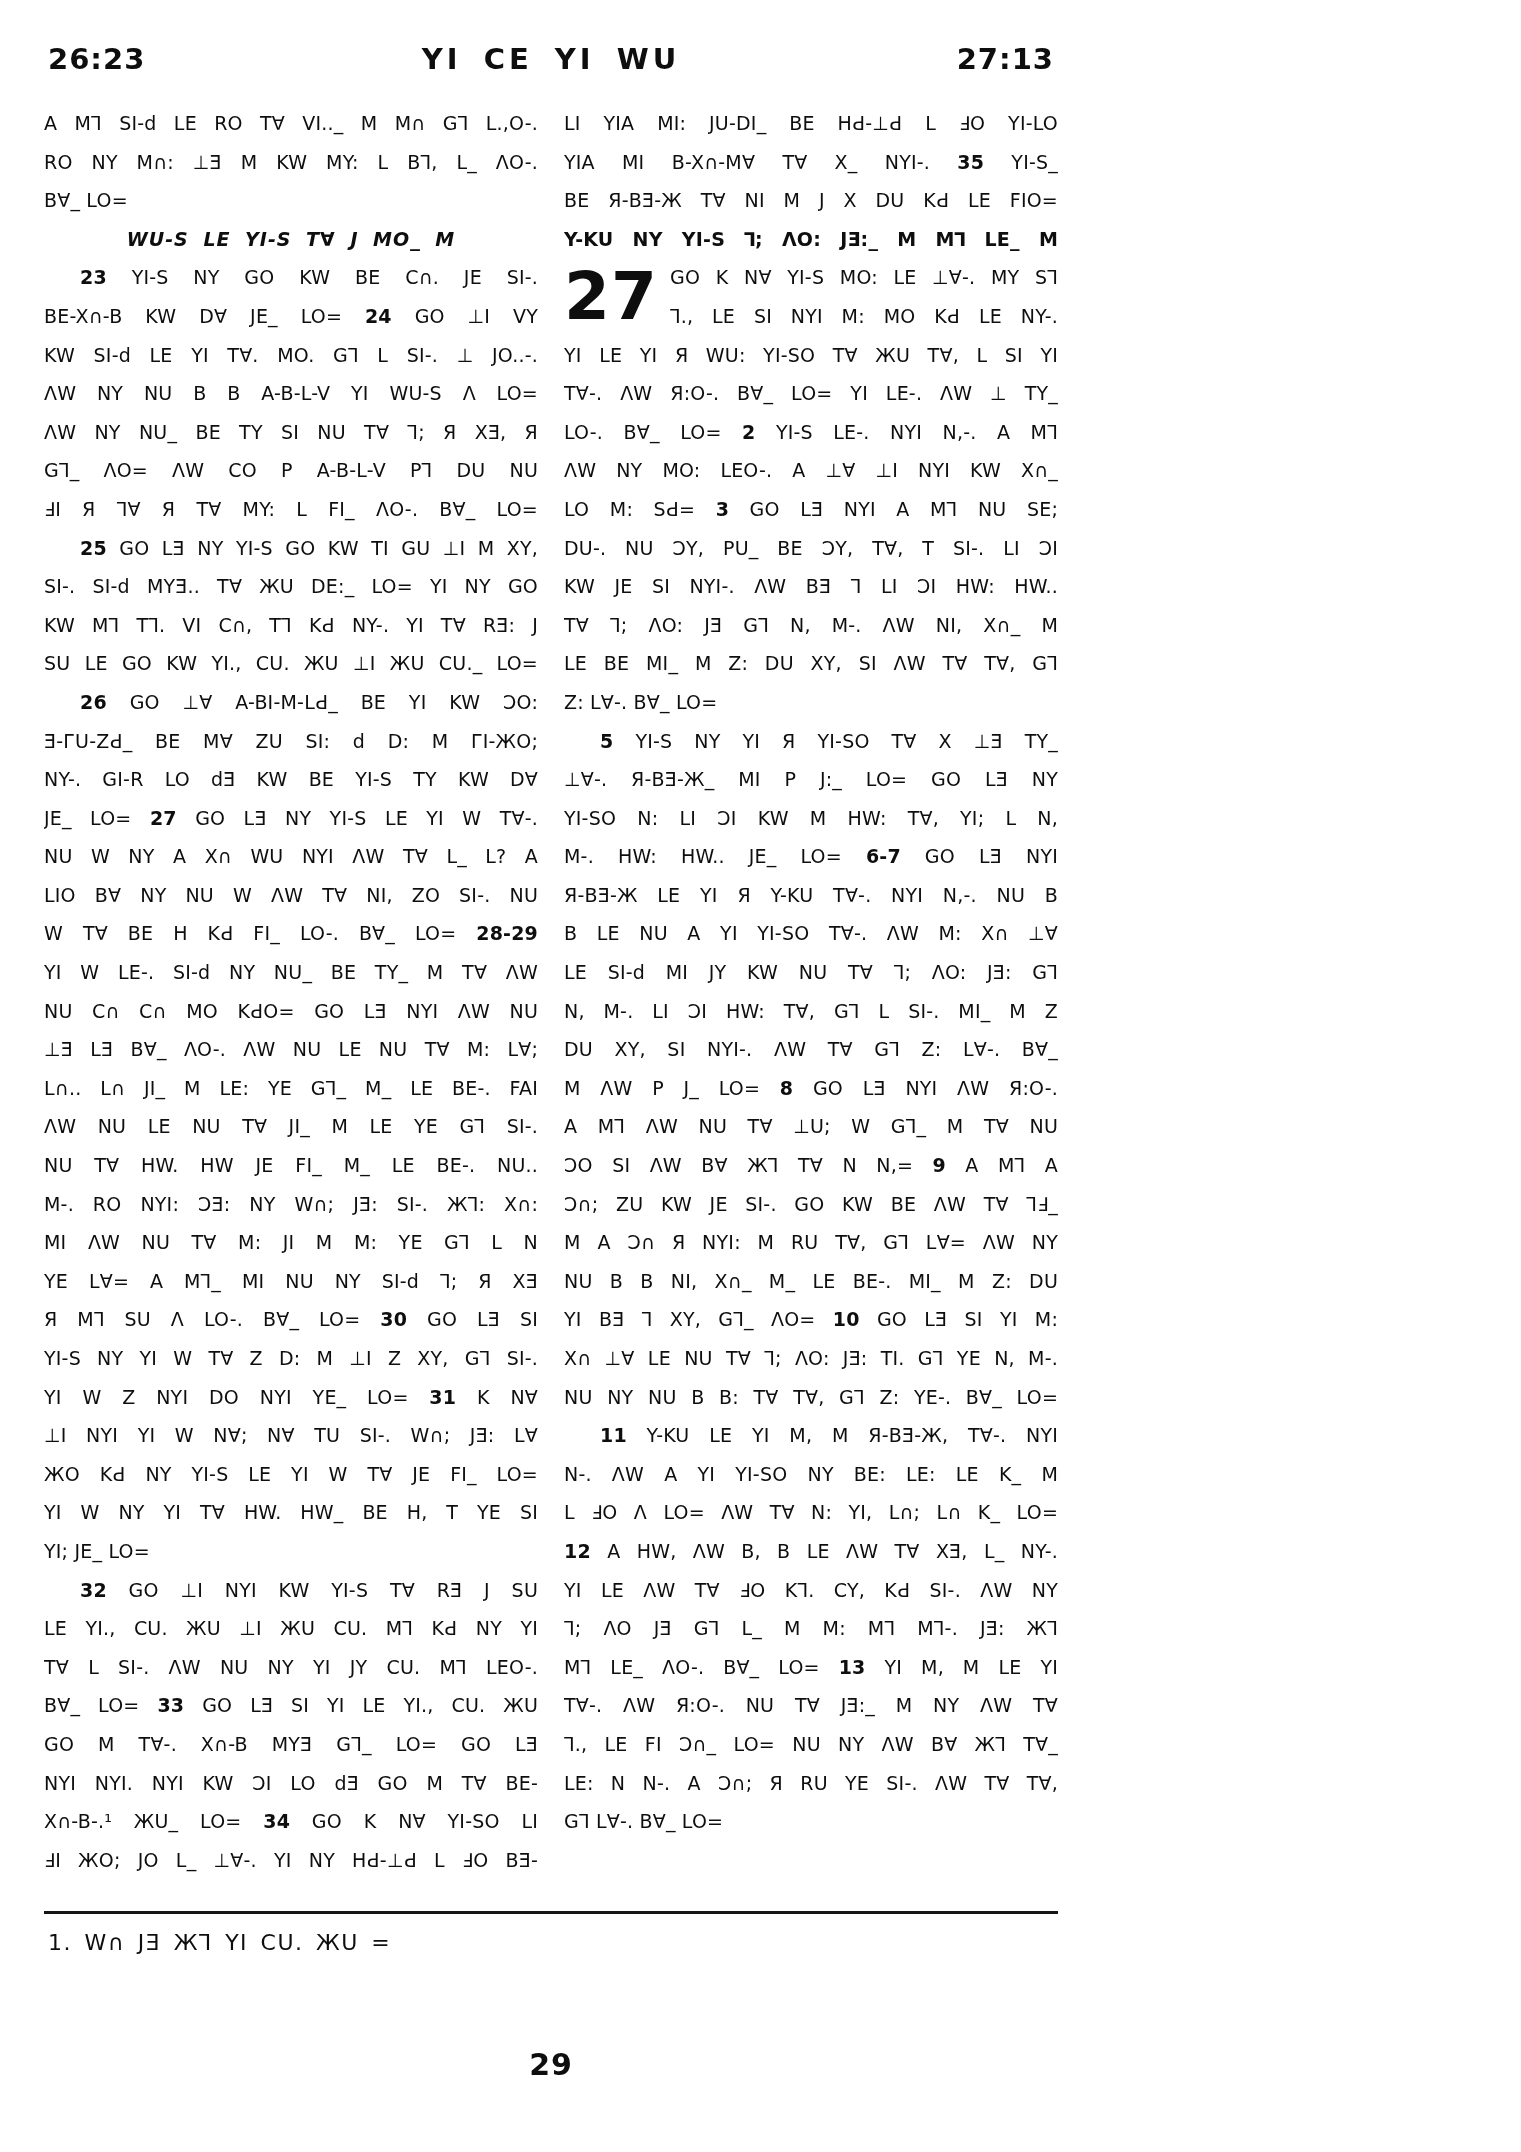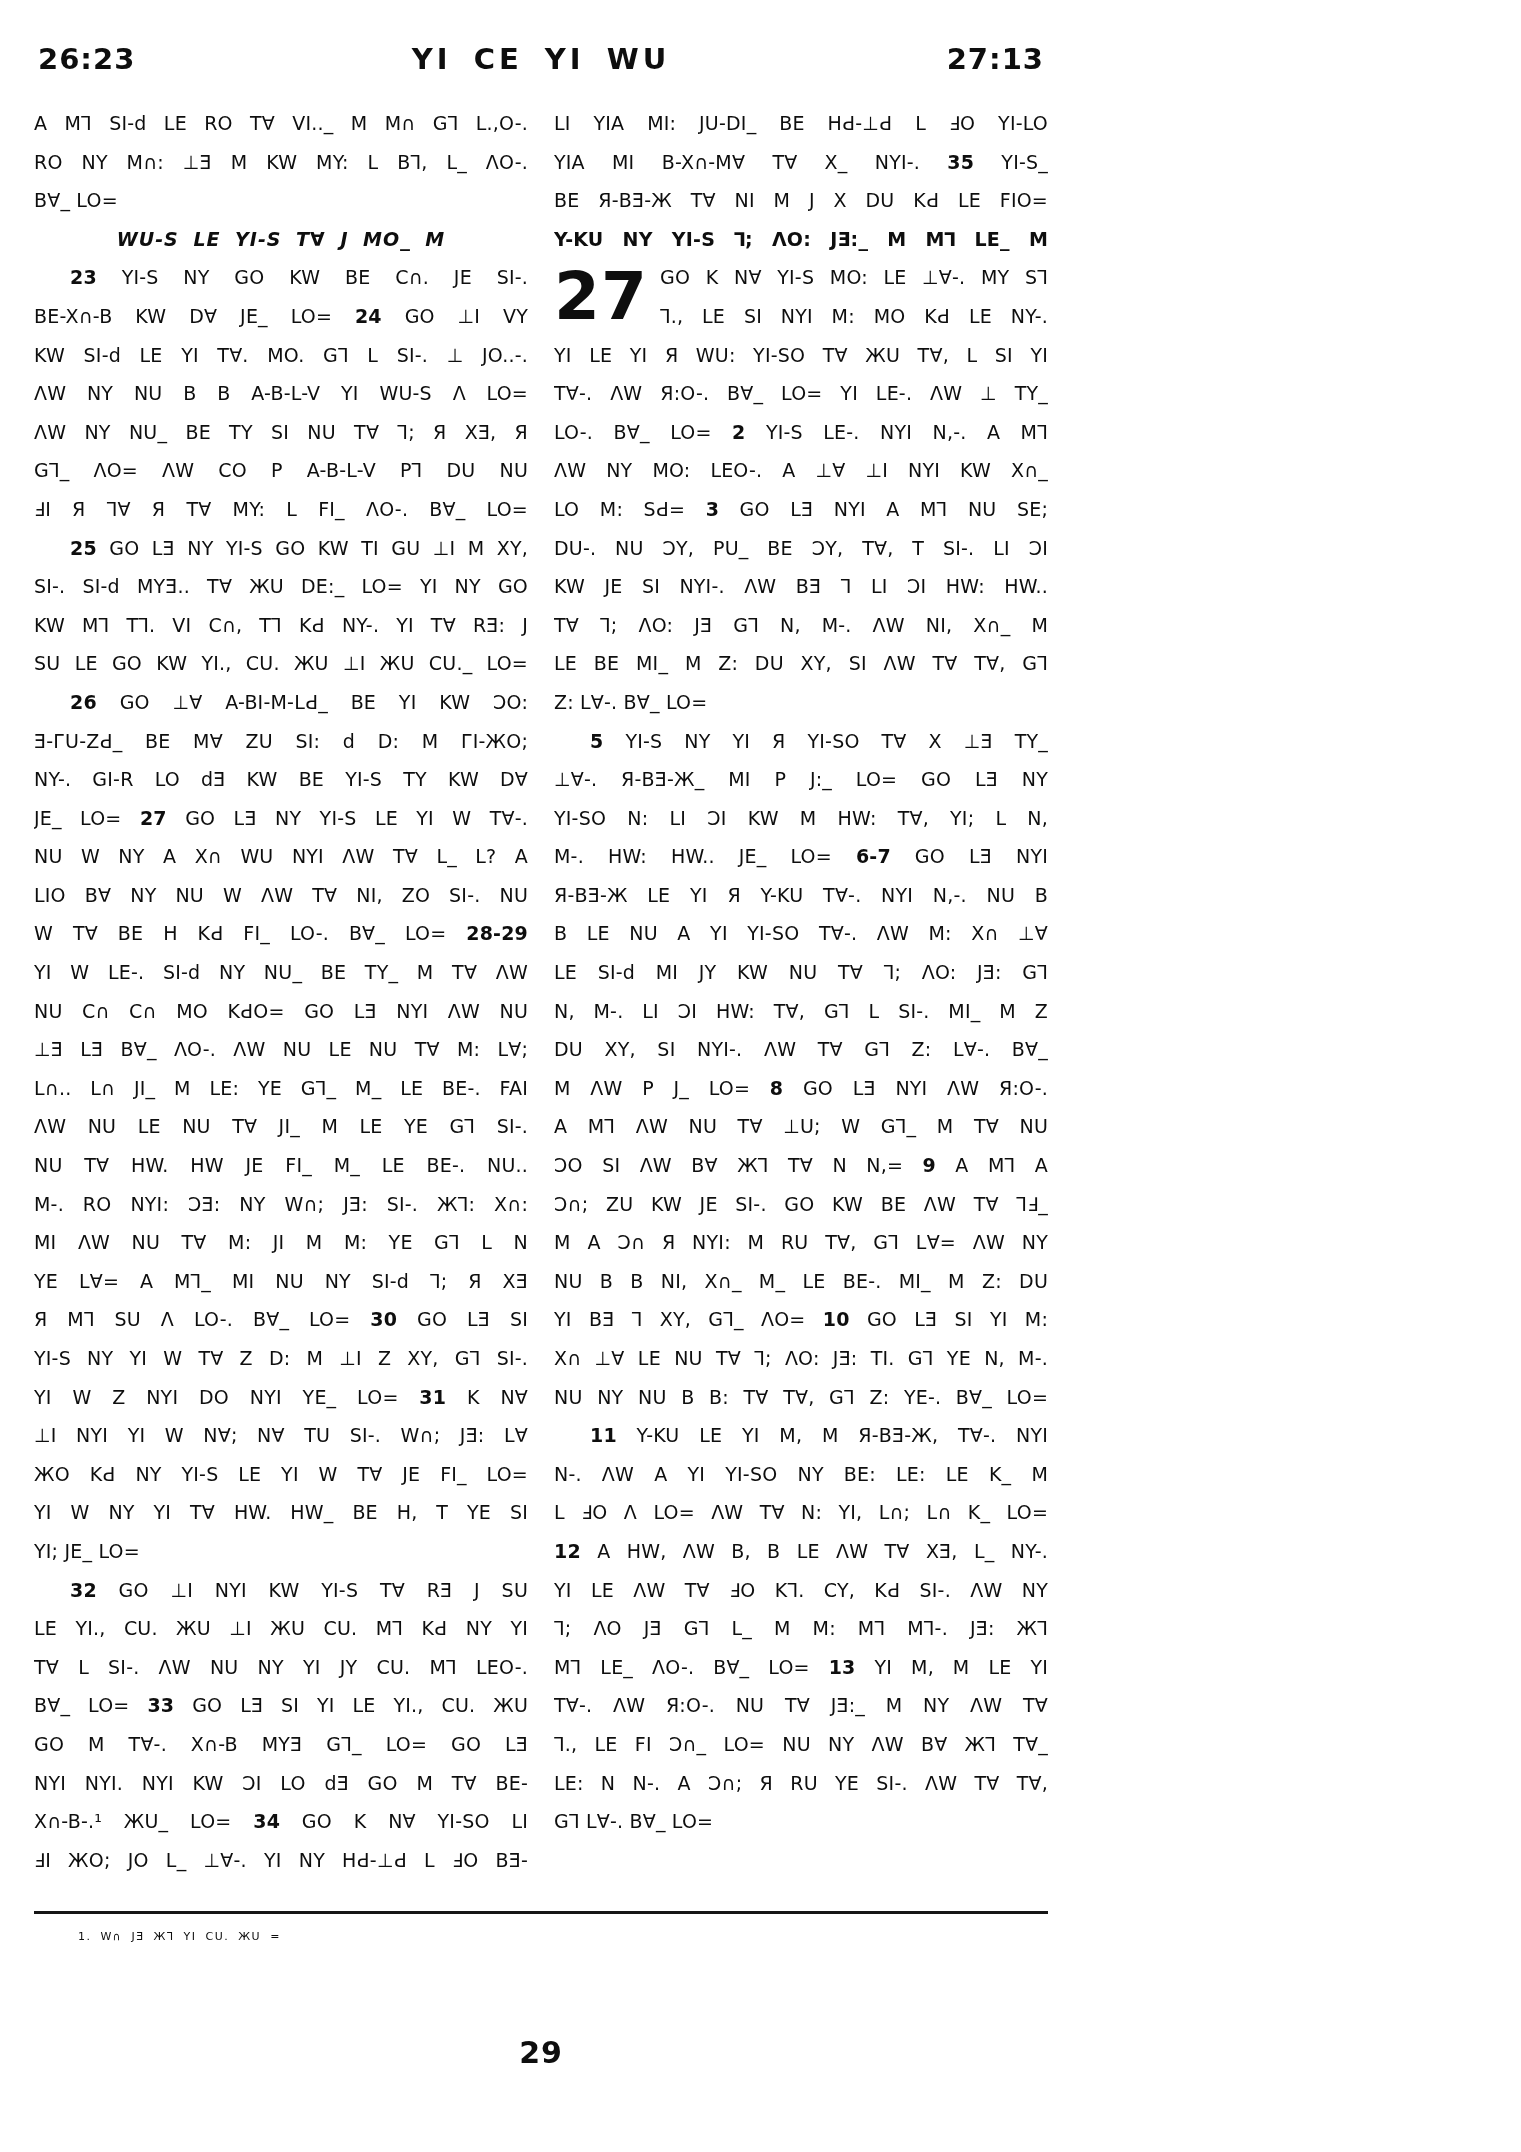--- a/index.html
+++ b/index.html
@@ -1,21 +1,21 @@
 <!DOCTYPE html>
 <html><head>
 <meta charset="utf-8">
 <style>
   html,body{margin:0;padding:0;background:#ffffff;}
   body{
     width:1521px;height:2152px;position:relative;
     font-family:"DejaVu Sans",sans-serif;color:#0e0e0e;
     -webkit-font-smoothing:antialiased;
   }
-  .page{position:absolute;left:34px;top:42px;width:1014px;}
+  .page{position:absolute;left:44px;top:42px;width:1014px;}
   .header{display:flex;align-items:baseline;font-weight:bold;font-size:29px;padding:0 4px;}
   .header .ref{width:170px;letter-spacing:1px;}
   .header .ref.right{text-align:right;}
   .header .title{flex:1;text-align:center;letter-spacing:4px;word-spacing:8px;}
   .cols{display:flex;gap:26px;margin-top:28px;}
   .col{width:494px;}
   .line{
     font-size:19px;line-height:38.6px;
     text-align:justify;text-align-last:justify;
     letter-spacing:0.2px;overflow:hidden;white-space:nowrap;
@@ -25,21 +25,21 @@
   .line.indent{padding-left:36px;}
   .line.bold{font-weight:bold;}
   .line b.vn{font-weight:bold;}
   .dc-row{display:flex;}
   .dc{
     flex:none;width:106px;font-size:66px;font-weight:bold;line-height:74px;
     letter-spacing:1px;padding-top:2px;
   }
   .dc-lines{flex:1;min-width:0;}
   .fnrule{border:none;border-top:3px solid #151515;margin:32px 0 0 0;width:100%;}
-  .footnote{font-size:11px;margin-top:16px;letter-spacing:1.5px;word-spacing:4px;padding-left:4px;margin-left:40px;}
+  .footnote{font-size:22px;margin-top:16px;letter-spacing:1.5px;word-spacing:4px;padding-left:4px;}
   .pagenum{margin-top:92px;text-align:center;font-size:30px;font-weight:bold;letter-spacing:1px;}
 </style>
 </head>
 <body>
 
 <div class="page">
 
   <div class="header">
     <div class="ref">26:23</div>
     <div class="title">YI CE YI WU</div>

